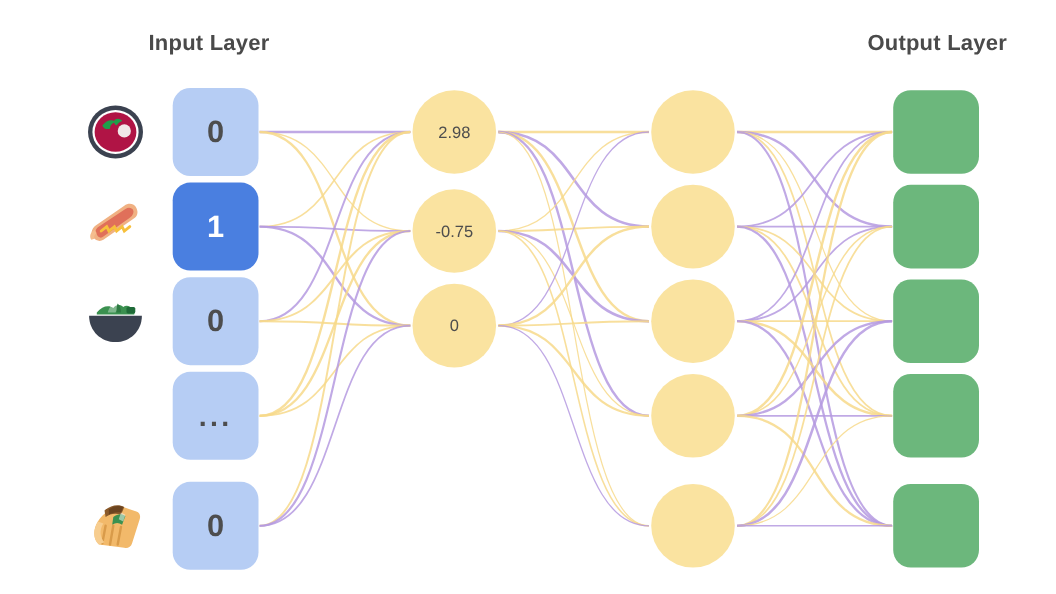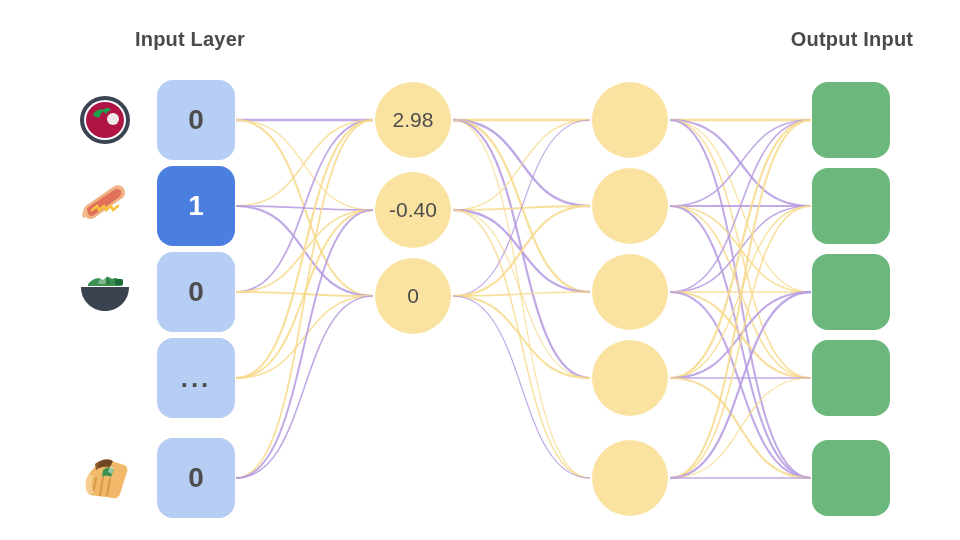--- a/index.html
+++ b/index.html
@@ -72,21 +72,21 @@
     letter-spacing: 3px;
     font-size: 26px;
     line-height: 0.4;
   }
 
   .embed-circle {
     width: 76px;
     height: 76px;
     border-radius: 50%;
     background: #fae3a0;
-    font-size: 21px;
+    font-size: 15px;
     font-weight: normal;
     color: #4d4d4d;
   }
 
   .hidden-circle {
     width: 76px;
     height: 76px;
     border-radius: 50%;
     background: #fae3a0;
   }
@@ -105,21 +105,21 @@
     height: 56px;
   }
   .food-icon svg { display: block; width: 56px; height: 56px; }
 </style>
 </head>
 <body>
 
 <div id="stage">
 
   <div class="layer-title" id="title-input">Input Layer</div>
-  <div class="layer-title" id="title-output">Output Input</div>
+  <div class="layer-title" id="title-output">Output Layer</div>
 
   <svg id="edges" viewBox="0 0 960 540" xmlns="http://www.w3.org/2000/svg">
       <path d="M236,120 C311.35,120 297.65,120 373,120" stroke="#b59ae0" stroke-width="2.2757566015089163" fill="none" opacity="0.85"></path>
       <path d="M236,120 C311.35,120 297.65,210 373,210" stroke="#f7d98b" stroke-width="1.2352996399176956" fill="none" opacity="0.85"></path>
       <path d="M236,120 C311.35,120 297.65,296 373,296" stroke="#f7d98b" stroke-width="2.0873323902606313" fill="none" opacity="0.85"></path>
       <path d="M236,206 C311.35,206 297.65,120 373,120" stroke="#f7d98b" stroke-width="1.5256820130315503" fill="none" opacity="0.85"></path>
       <path d="M236,206 C311.35,206 297.65,210 373,210" stroke="#b59ae0" stroke-width="1.5404719650205763" fill="none" opacity="0.85"></path>
       <path d="M236,206 C311.35,206 297.65,296 373,296" stroke="#b59ae0" stroke-width="2.195899777091907" fill="none" opacity="0.85"></path>
       <path d="M236,292 C311.35,292 297.65,120 373,120" stroke="#b59ae0" stroke-width="1.774681498628258" fill="none" opacity="0.85"></path>
       <path d="M236,292 C311.35,292 297.65,210 373,210" stroke="#f7d98b" stroke-width="1.6891628086419754" fill="none" opacity="0.85"></path>
@@ -227,21 +227,21 @@
       <div class="node input-box" style="left: 157px; top: 338px;">
         <span class="dots">...</span>
       </div>
       <div class="node input-box" style="left: 157px; top: 438px;">
         <span>0</span>
       </div>
       <div class="node embed-circle" style="left: 375px; top: 82px;">
         <span>2.98</span>
       </div>
       <div class="node embed-circle" style="left: 375px; top: 172px;">
-        <span>-0.40</span>
+        <span>-0.75</span>
       </div>
       <div class="node embed-circle" style="left: 375px; top: 258px;">
         <span>0</span>
       </div>
       <div class="node hidden-circle" style="left: 592px; top: 82px;"></div>
       <div class="node hidden-circle" style="left: 592px; top: 168px;"></div>
       <div class="node hidden-circle" style="left: 592px; top: 254px;"></div>
       <div class="node hidden-circle" style="left: 592px; top: 340px;"></div>
       <div class="node hidden-circle" style="left: 592px; top: 440px;"></div>
       <div class="node output-box" style="left: 812px; top: 82px;"></div>

